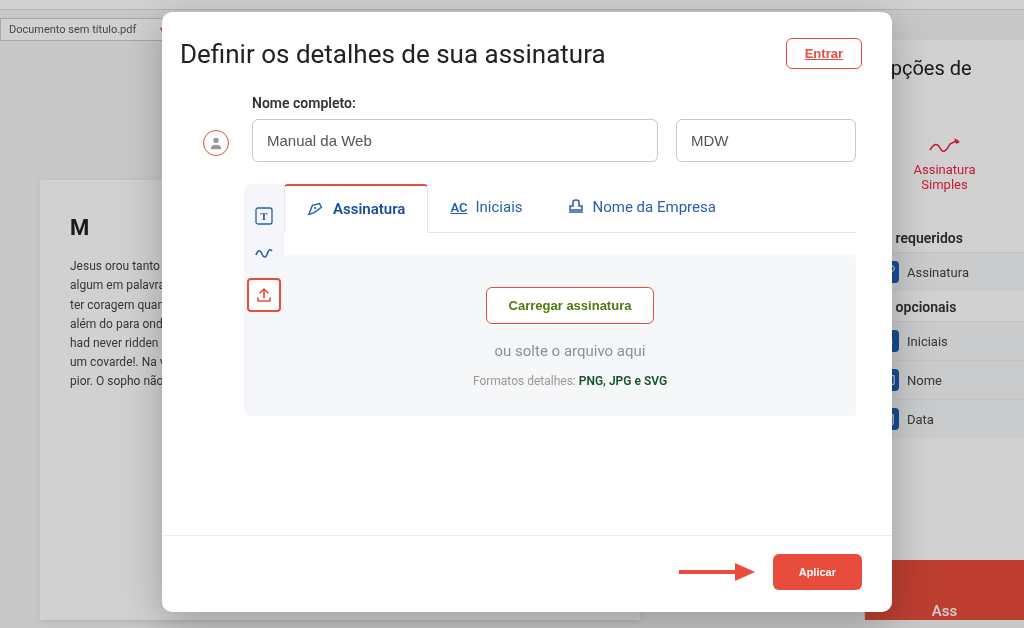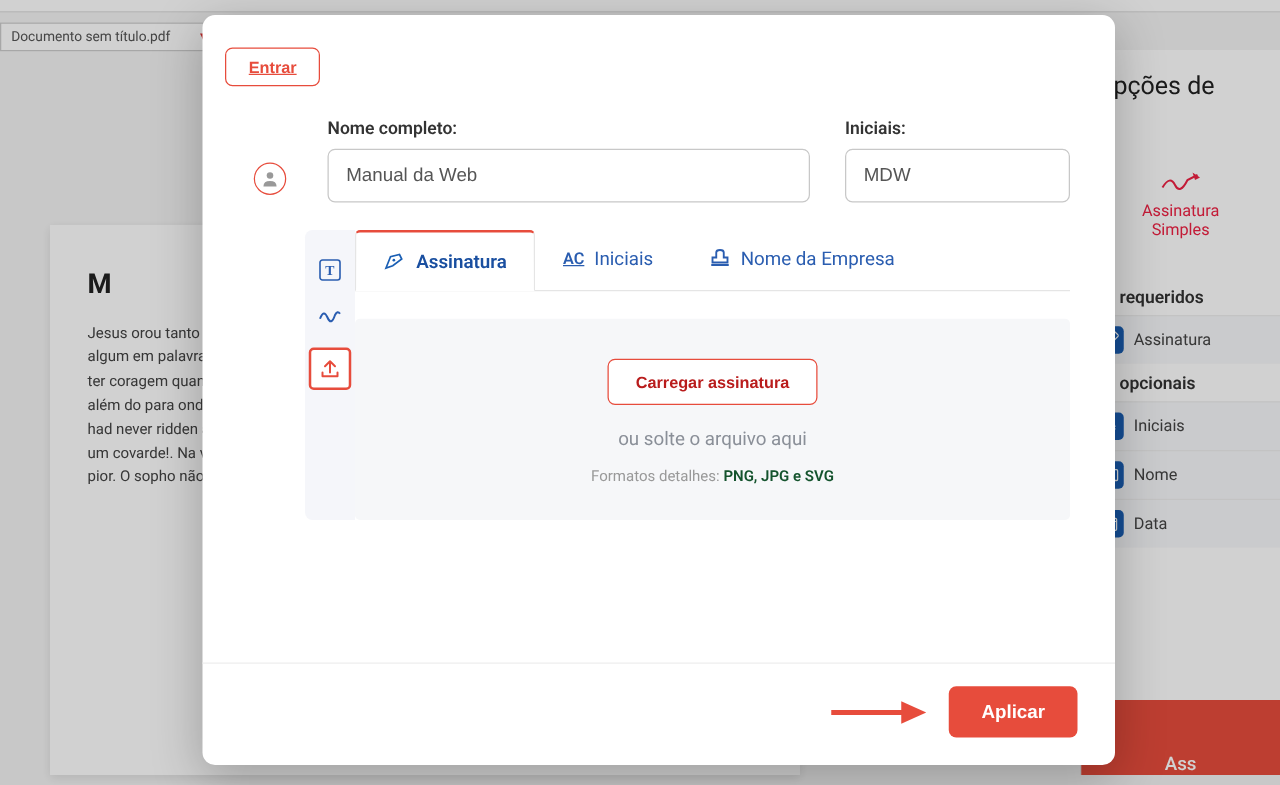--- a/index.html
+++ b/index.html
@@ -151,21 +151,21 @@
     font-weight: 600;
     cursor: pointer;
     text-decoration: underline;
   }
   .modal-body {
     flex: 1;
     padding: 16px 36px 0 36px;
   }
   .form-row {
     display: flex;
-    gap: 28px;
+    gap: 18px;
     align-items: flex-end;
     margin-bottom: 22px;
   }
   .avatar-col {
     width: 36px;
     display: flex;
     justify-content: center;
     padding-bottom: 6px;
   }
   .avatar-circle {
@@ -254,21 +254,21 @@
   }
   .dropzone {
     background: #f6f7f9;
     margin: 22px 0 0 0;
     padding: 32px 20px 28px;
     text-align: center;
     border-radius: 4px;
   }
   .upload-btn {
     border: 1.5px solid #e74c3c;
-    color: #b91c1c;
+    color: #4d7c0f;
     background: #fff;
     border-radius: 6px;
     padding: 10px 22px;
     font-size: 13px;
     font-weight: 600;
     cursor: pointer;
     margin-bottom: 18px;
   }
   .drop-text {
     color: #8a8f98;
@@ -290,21 +290,21 @@
   }
   .arrow {
     color: #e74c3c;
   }
   .apply-btn {
     background: #e74c3c;
     color: #fff;
     border: none;
     border-radius: 6px;
     padding: 12px 26px;
-    font-size: 15px;
+    font-size: 11px;
     font-weight: 600;
     cursor: pointer;
   }
 </style>
 </head>
 <body>
 
 <div class="background">
   <div class="topbar"></div>
   <div class="filename-bar">
@@ -369,39 +369,39 @@
     <div class="ass-btn-bg">
       <span>Ass</span>
     </div>
   </div>
 </div>
 
 <div class="overlay"></div>
 
 <div class="modal">
   <div class="modal-header">
+    <div class="modal-title">Definir os detalhes de sua assinatura</div>
     <button class="entrar-btn">Entrar</button>
   </div>
 
   <div class="modal-body">
     <div class="form-row">
       <div class="avatar-col">
         <span class="avatar-circle">
           <svg width="14" height="14" viewBox="0 0 16 16">
               <circle cx="8" cy="5" r="3"></circle>
               <path d="M2 15 Q2 10 8 10 Q14 10 14 15 Z"></path>
             </svg>
         </span>
       </div>
       <div class="form-group">
         <label class="form-label">Nome completo:</label>
         <input class="text-input" type="text" value="Manual da Web" style="">
       </div>
       <div class="form-group initials">
-        <label class="form-label">Iniciais:</label>
         <input class="text-input" type="text" value="MDW" style="">
       </div>
     </div>
 
     <div class="sig-area">
       <div class="method-rail">
         <div class="rail-item">
           <svg width="18" height="18" viewBox="0 0 18 18">
             <rect x="1" y="1" width="16" height="16" rx="2" fill="none" stroke="#2a5db0" stroke-width="1.3"></rect>
             <text x="5.2" y="13" font-size="11" fill="#2a5db0" font-family="serif" font-weight="600">T</text>

